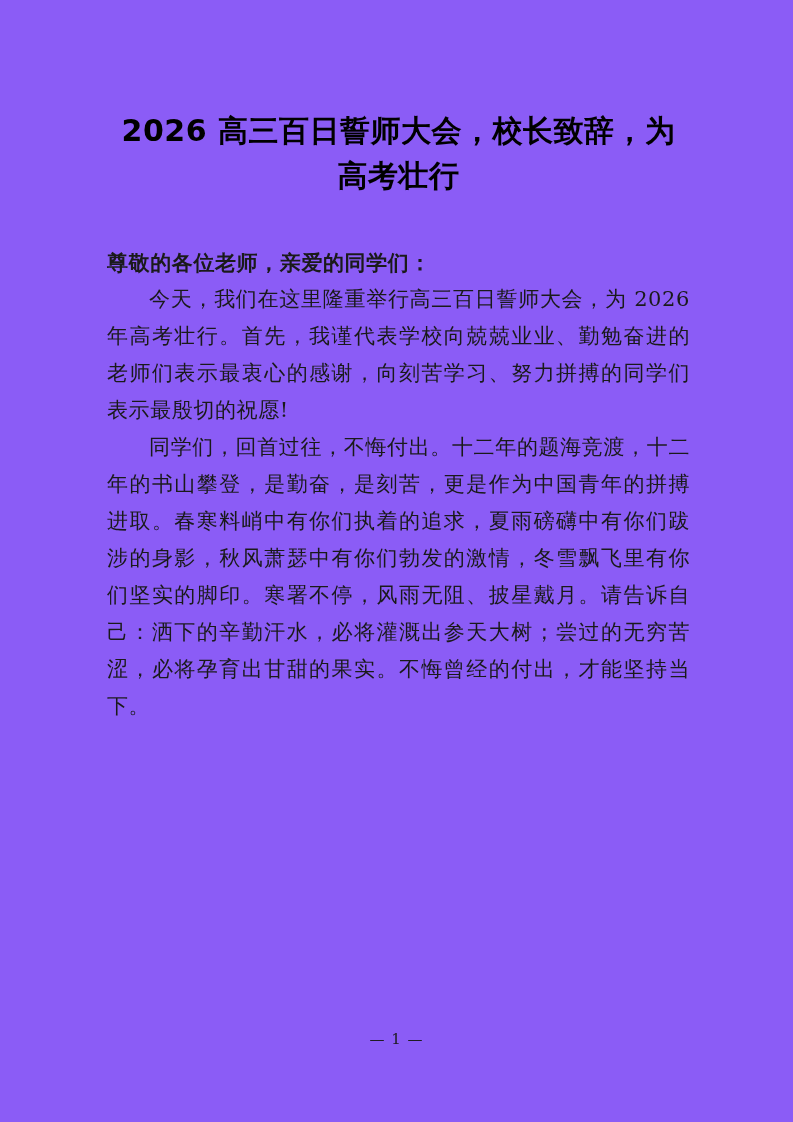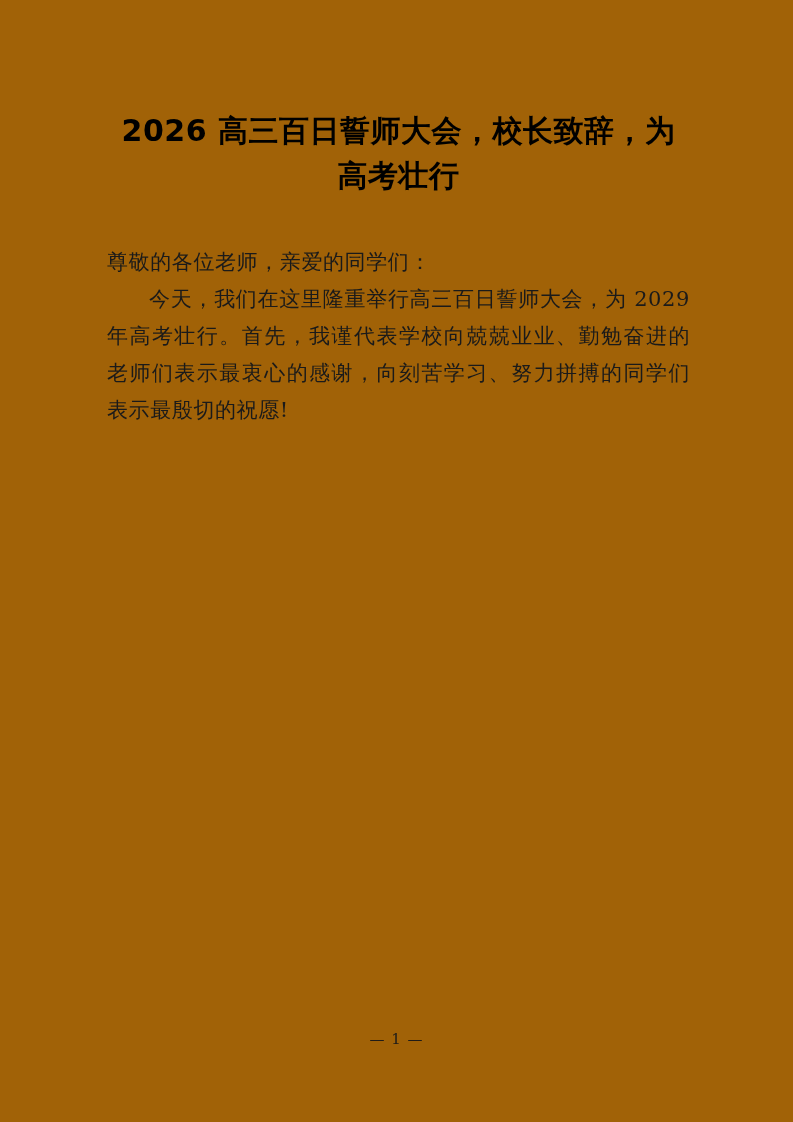--- a/index.html
+++ b/index.html
@@ -4,21 +4,21 @@
 <style>
   html, body {
     margin: 0;
     padding: 0;
     background: #ffffff;
   }
   .page {
     position: relative;
     width: 793px;
     height: 1122px;
-    background: #a16207;
+    background: #8b5cf6;
     margin: 0 auto;
     overflow: hidden;
     box-sizing: border-box;
   }
   .content {
     position: absolute;
     left: 107px;
     top: 0;
     width: 583px;
   }
@@ -44,20 +44,21 @@
     text-justify: inter-ideograph;
     word-break: break-all;
     letter-spacing: 0.6px;
   }
   .para {
     margin: 0;
     text-indent: 2em;
   }
   .para.no-indent {
     text-indent: 0;
+    font-weight: bold;
   }
   .page-footer {
     position: absolute;
     left: 0;
     right: 0;
     top: 1030px;
     text-align: center;
     font-family: "DejaVu Serif", "Liberation Serif", serif;
     font-size: 15px;
     color: #1a1a1a;
@@ -71,22 +72,23 @@
 
   <div class="content">
 
     <h1 class="doc-title">2026 高三百日誓师大会，校长致辞，为高考壮行</h1>
 
     <div class="body-block">
 
       <p class="para no-indent">尊敬的各位老师，亲爱的同学们：</p>
 
 
-      <p class="para">今天，我们在这里隆重举行高三百日誓师大会，为 2029 年高考壮行。首先，我谨代表学校向兢兢业业、勤勉奋进的老师们表示最衷心的感谢，向刻苦学习、努力拼搏的同学们表示最殷切的祝愿!</p>
+      <p class="para">今天，我们在这里隆重举行高三百日誓师大会，为 2026 年高考壮行。首先，我谨代表学校向兢兢业业、勤勉奋进的老师们表示最衷心的感谢，向刻苦学习、努力拼搏的同学们表示最殷切的祝愿!</p>
 
+      <p class="para">同学们，回首过往，不悔付出。十二年的题海竞渡，十二年的书山攀登，是勤奋，是刻苦，更是作为中国青年的拼搏进取。春寒料峭中有你们执着的追求，夏雨磅礴中有你们跋涉的身影，秋风萧瑟中有你们勃发的激情，冬雪飘飞里有你们坚实的脚印。寒署不停，风雨无阻、披星戴月。请告诉自己：洒下的辛勤汗水，必将灌溉出参天大树；尝过的无穷苦涩，必将孕育出甘甜的果实。不悔曾经的付出，才能坚持当下。</p>
 
 
     </div>
   </div>
 
   <div class="page-footer">— 1 —</div>
 
 </div>
 
 </body></html>

